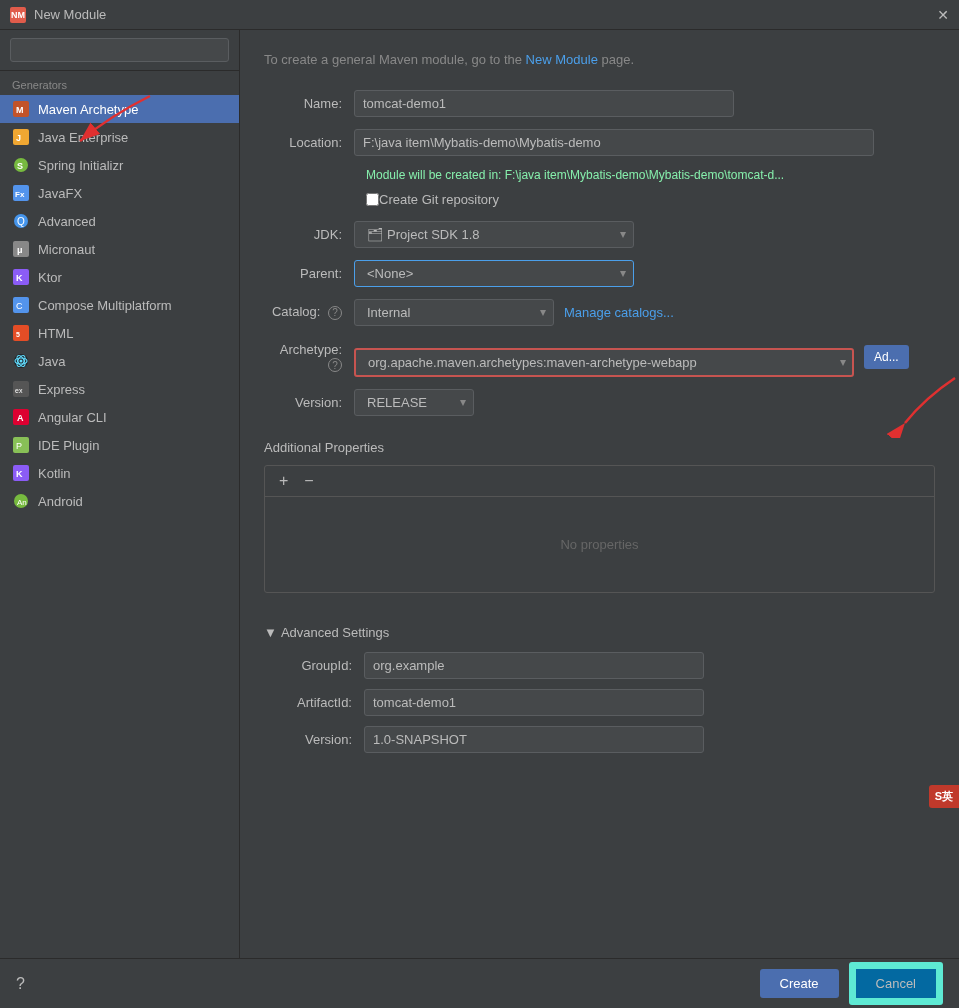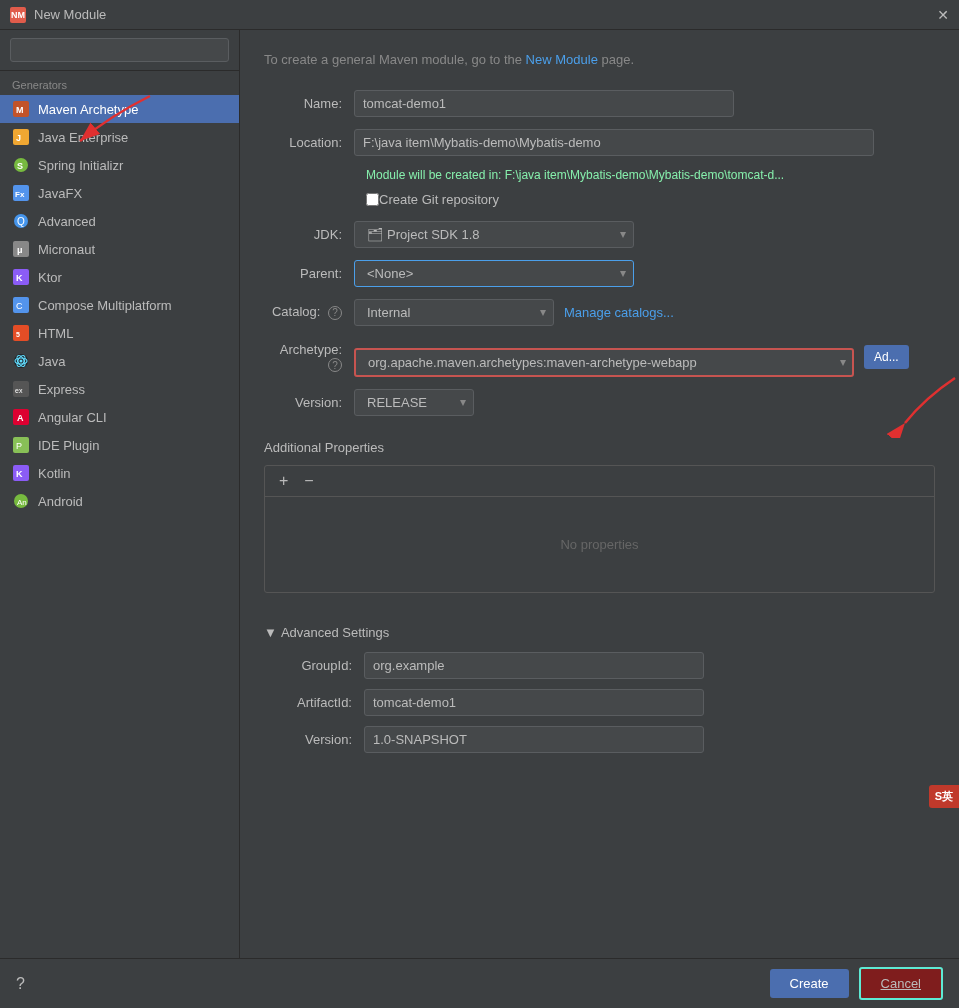--- a/index.html
+++ b/index.html
@@ -353,28 +353,27 @@
       background: #4b6eaf;
       border: none;
       border-radius: 3px;
       color: white;
       padding: 7px 20px;
       font-size: 13px;
       cursor: pointer;
     }
 
     .btn-cancel {
-      background: #7f1d1d;
-      border: 2px solid #5eead4;
+      background: #0369a1;
+      border: 7px solid #5eead4;
       border-radius: 3px;
       color: #bbbbbb;
       padding: 7px 20px;
       font-size: 13px;
       cursor: pointer;
-      text-decoration: underline;
     }
 
     .btn-help {
       background: none;
       border: none;
       color: #bbbbbb;
       font-size: 16px;
       cursor: pointer;
       margin-right: auto;
     }

